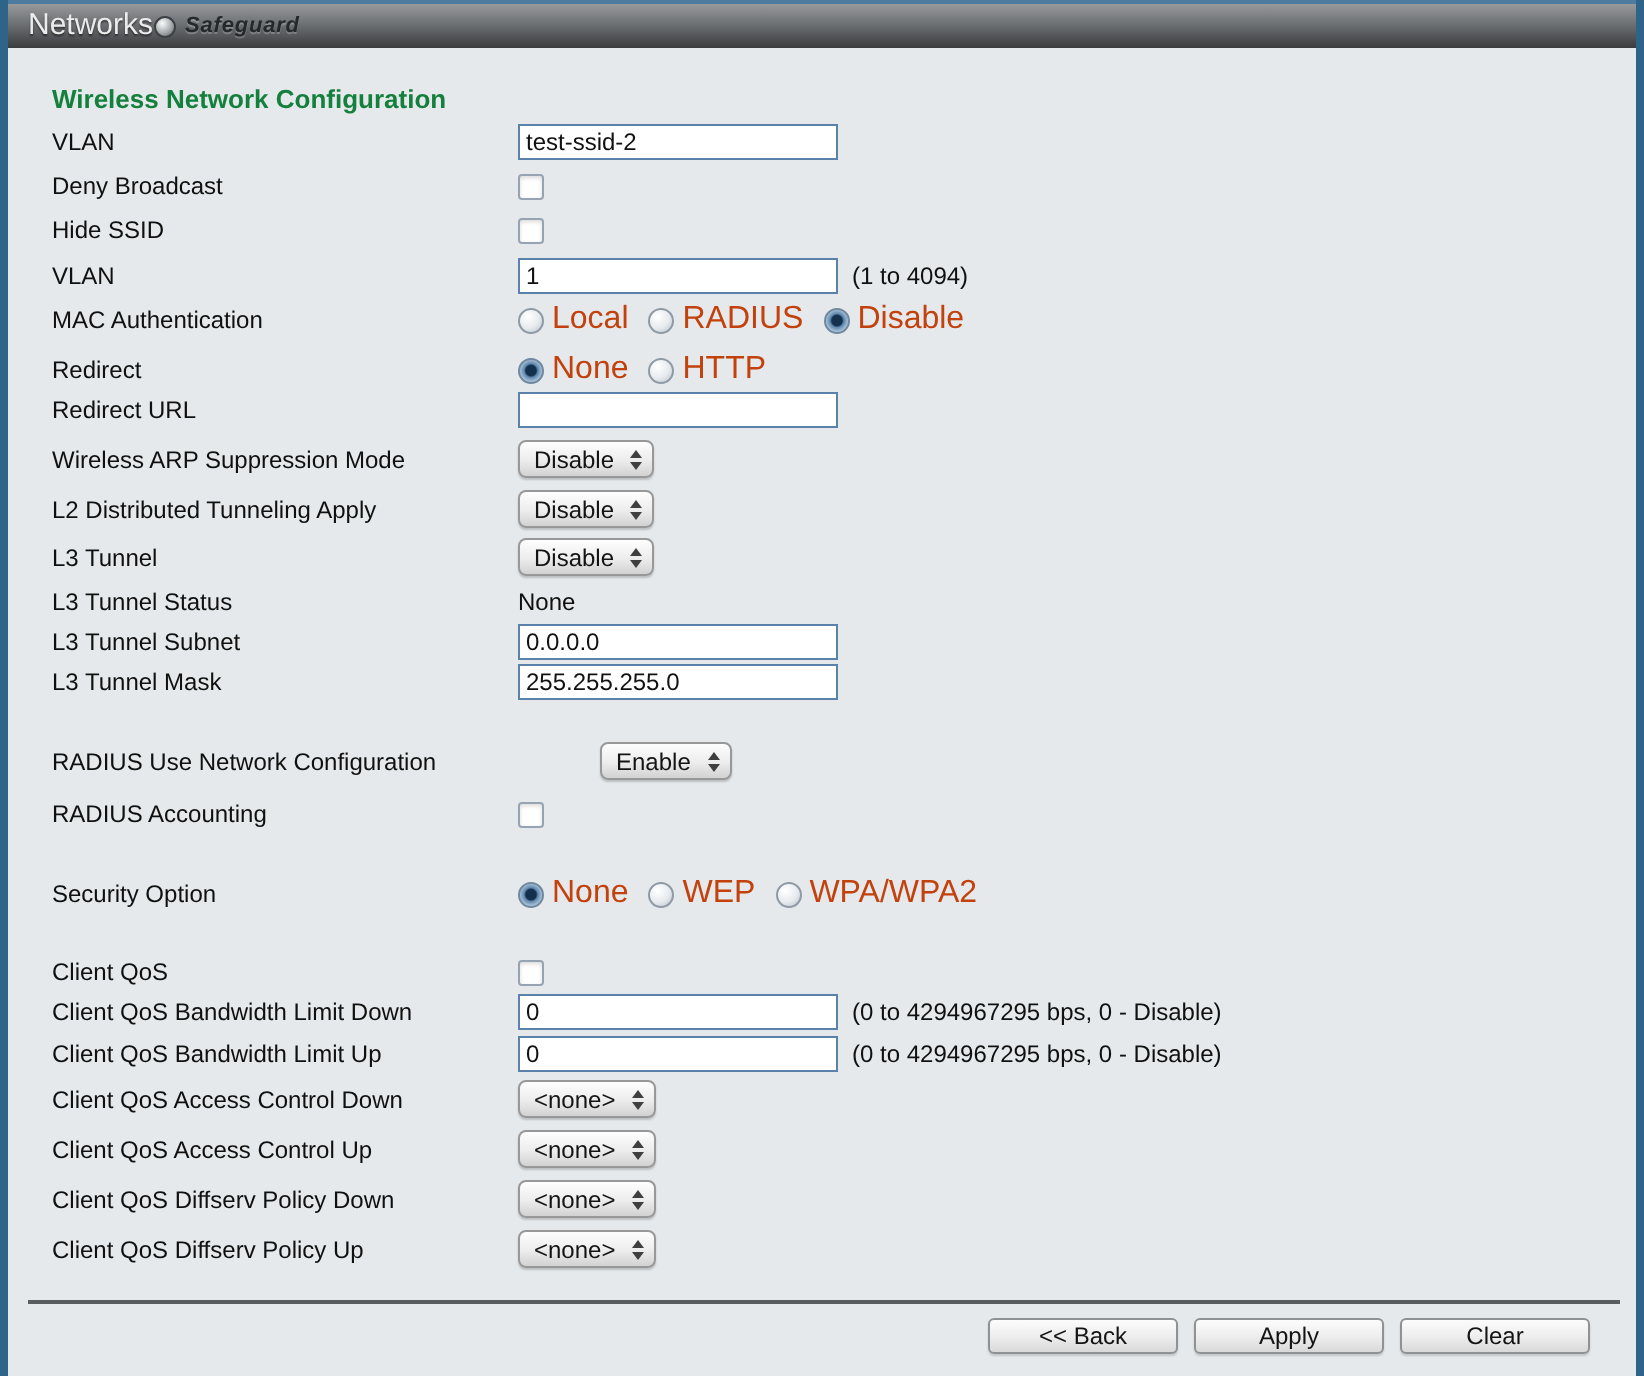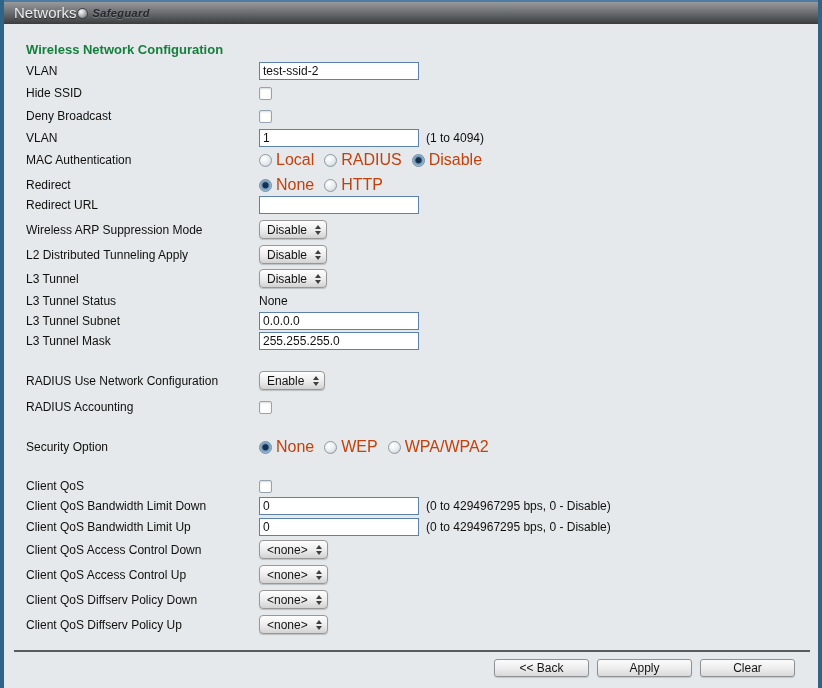--- a/index.html
+++ b/index.html
@@ -47,21 +47,21 @@
     font-size:13px;font-weight:bold;color:#15803d;
     height:16px;margin-bottom:4px;
   }
   .row{display:flex;align-items:center;height:18px;margin-bottom:4px;}
   .row.h19{height:19px;}
   .row .lbl{
     width:233px;flex:0 0 233px;
     font-size:12px;color:#101010;
   }
   .mb2{margin-bottom:2px;} .mb3{margin-bottom:3px;} .mb5{margin-bottom:5px;}
-  .mb6{margin-bottom:6px;} .mb7{margin-bottom:7px;} .mb8{margin-bottom:8px;}
+  .mb6{margin-bottom:6px;} .mb7{margin-bottom:7px;} .mb8{margin-bottom:8px;gap:41px;}
   .mb21{margin-bottom:21px;} .mb22{margin-bottom:22px;} .mb28{margin-bottom:21px;}
   .txtinput{
     width:160px;height:18px;box-sizing:border-box;
     border:1px solid #5b82ab;background:#fff;
     font-family:"Liberation Sans",sans-serif;font-size:12px;color:#111;
     padding:0 3px;border-radius:0;outline:none;
   }
   .note{font-size:12px;color:#101010;margin-left:7px;white-space:nowrap;}
   .chk{
     width:13px;height:13px;box-sizing:border-box;
@@ -129,27 +129,27 @@
 
   <div class="form">
 
     <div class="section-title">Wireless Network Configuration</div>
 
     <div class="row">
       <span class="lbl">VLAN</span>
       <input class="txtinput" type="text" value="test-ssid-2" style="">
     </div>
 
+    <div class="row">
+      <span class="lbl">Deny Broadcast</span>
+      <span class="chk"></span>
+    </div>
+
     <div class="row mb5">
       <span class="lbl">Hide SSID</span>
-      <span class="chk"></span>
-    </div>
-
-    <div class="row">
-      <span class="lbl">Deny Broadcast</span>
       <span class="chk"></span>
     </div>
 
     <div class="row">
       <span class="lbl">VLAN</span>
       <input class="txtinput" type="text" value="1" style="">
       <span class="note">(1 to 4094)</span>
     </div>
 
     <div class="row mb7">

